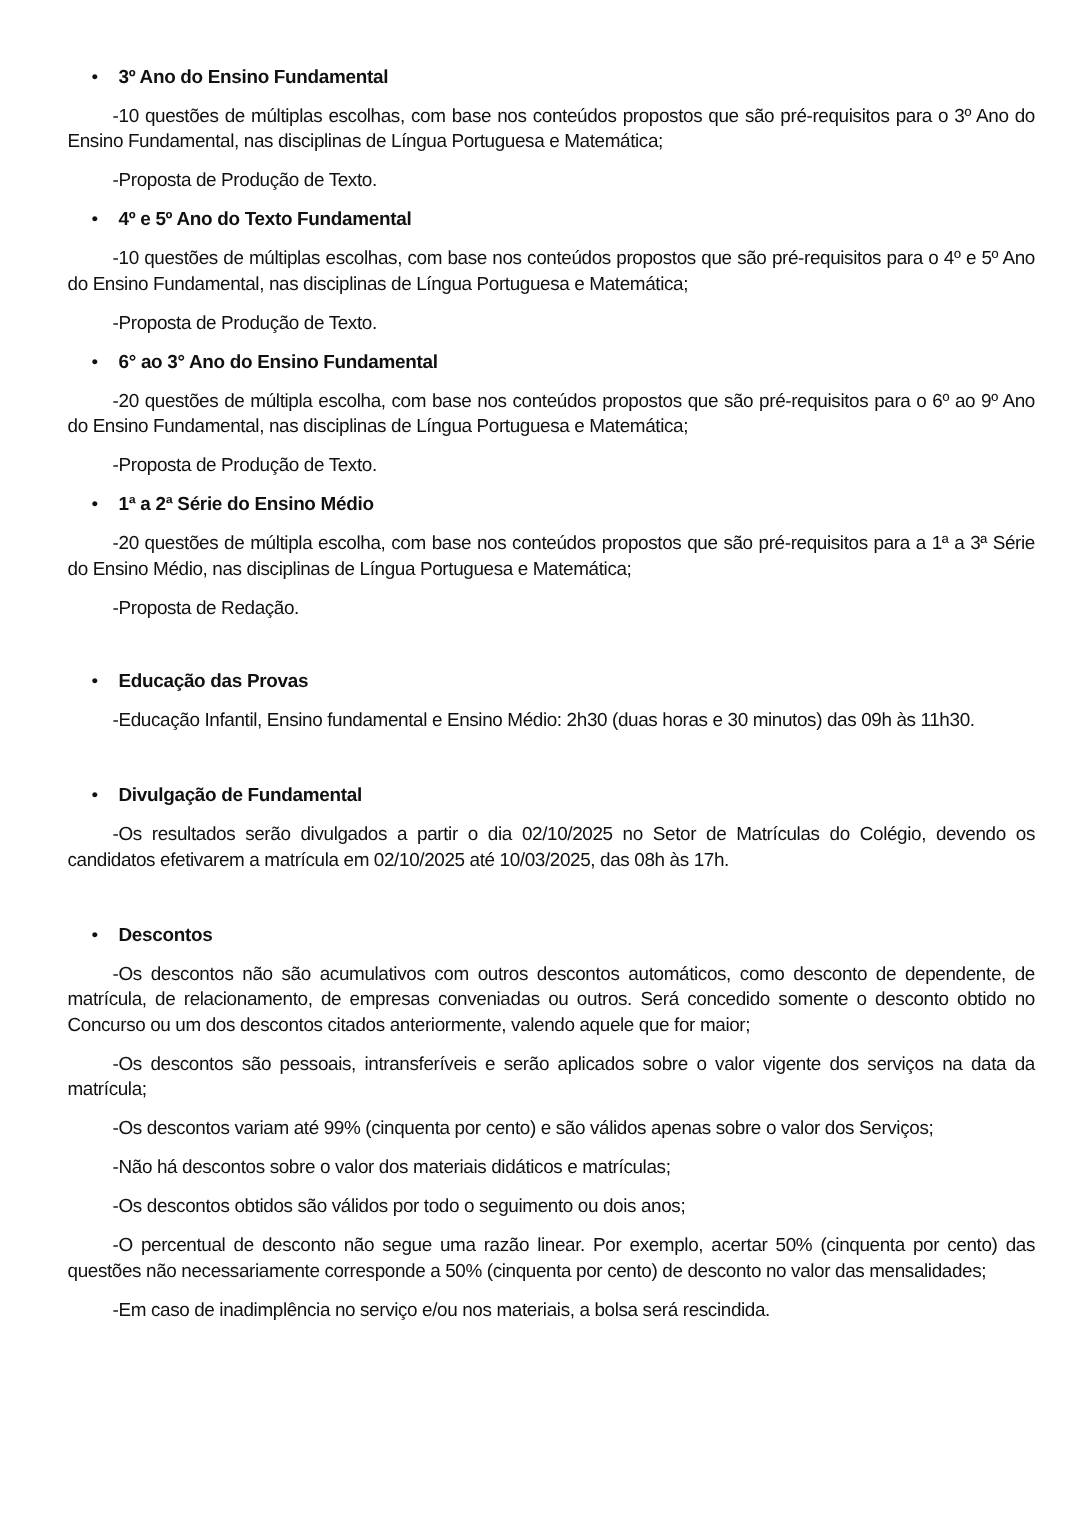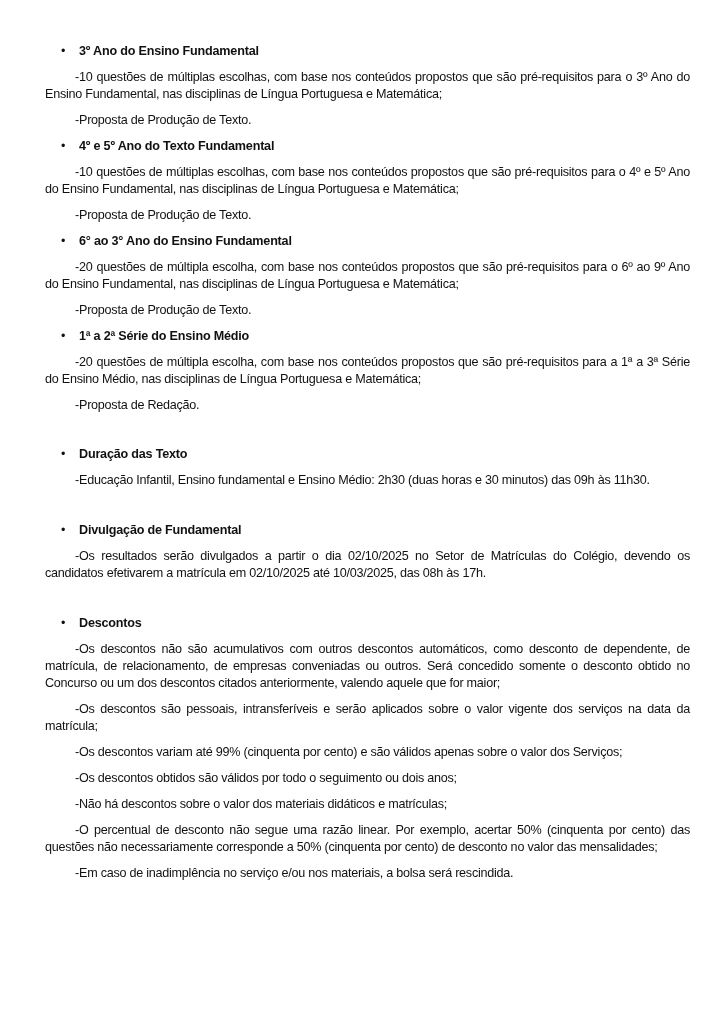--- a/index.html
+++ b/index.html
@@ -50,32 +50,32 @@
   <div class="bullet-head"><span class="dot">•</span><span>6° ao 3° Ano do Ensino Fundamental</span></div>
   <p class="para"><span class="dash">-</span><span>20 questões de múltipla escolha, com base nos conteúdos propostos que são pré-requisitos para o 6º ao 9º Ano do Ensino Fundamental, nas disciplinas de Língua Portuguesa e Matemática;</span></p>
   <p class="para"><span class="dash">-</span><span>Proposta de Produção de Texto.</span></p>
 
   <div class="bullet-head"><span class="dot">•</span><span>1ª a 2ª Série do Ensino Médio</span></div>
   <p class="para"><span class="dash">-</span><span>20 questões de múltipla escolha, com base nos conteúdos propostos que são pré-requisitos para a 1ª a 3ª Série do Ensino Médio, nas disciplinas de Língua Portuguesa e Matemática;</span></p>
   <p class="para"><span class="dash">-</span><span>Proposta de Redação.</span></p>
 
   <div class="gap"></div>
 
-  <div class="bullet-head"><span class="dot">•</span><span>Duração das Texto</span></div>
+  <div class="bullet-head"><span class="dot">•</span><span>Educação das Provas</span></div>
   <p class="para"><span class="dash">-</span><span>Educação Infantil, Ensino fundamental e Ensino Médio: 2h30 (duas horas e 30 minutos) das 09h às 11h30.</span></p>
 
   <div class="gap-lg"></div>
 
   <div class="bullet-head"><span class="dot">•</span><span>Divulgação de Fundamental</span></div>
   <p class="para"><span class="dash">-</span><span>Os resultados serão divulgados a partir o dia 02/10/2025 no Setor de Matrículas do Colégio, devendo os candidatos efetivarem a matrícula em 02/10/2025 até 10/03/2025, das 08h às 17h.</span></p>
 
   <div class="gap-lg"></div>
 
   <div class="bullet-head"><span class="dot">•</span><span>Descontos</span></div>
   <p class="para"><span class="dash">-</span><span>Os descontos não são acumulativos com outros descontos automáticos, como desconto de dependente, de matrícula, de relacionamento, de empresas conveniadas ou outros. Será concedido somente o desconto obtido no Concurso ou um dos descontos citados anteriormente, valendo aquele que for maior;</span></p>
   <p class="para"><span class="dash">-</span><span>Os descontos são pessoais, intransferíveis e serão aplicados sobre o valor vigente dos serviços na data da matrícula;</span></p>
   <p class="para"><span class="dash">-</span><span>Os descontos variam até 99% (cinquenta por cento) e são válidos apenas sobre o valor dos Serviços;</span></p>
+  <p class="para"><span class="dash">-</span><span>Não há descontos sobre o valor dos materiais didáticos e matrículas;</span></p>
   <p class="para"><span class="dash">-</span><span>Os descontos obtidos são válidos por todo o seguimento ou dois anos;</span></p>
-  <p class="para"><span class="dash">-</span><span>Não há descontos sobre o valor dos materiais didáticos e matrículas;</span></p>
   <p class="para"><span class="dash">-</span><span>O percentual de desconto não segue uma razão linear. Por exemplo, acertar 50% (cinquenta por cento) das questões não necessariamente corresponde a 50% (cinquenta por cento) de desconto no valor das mensalidades;</span></p>
   <p class="para"><span class="dash">-</span><span>Em caso de inadimplência no serviço e/ou nos materiais, a bolsa será rescindida.</span></p>
 
 </div>
 
 </body></html>

